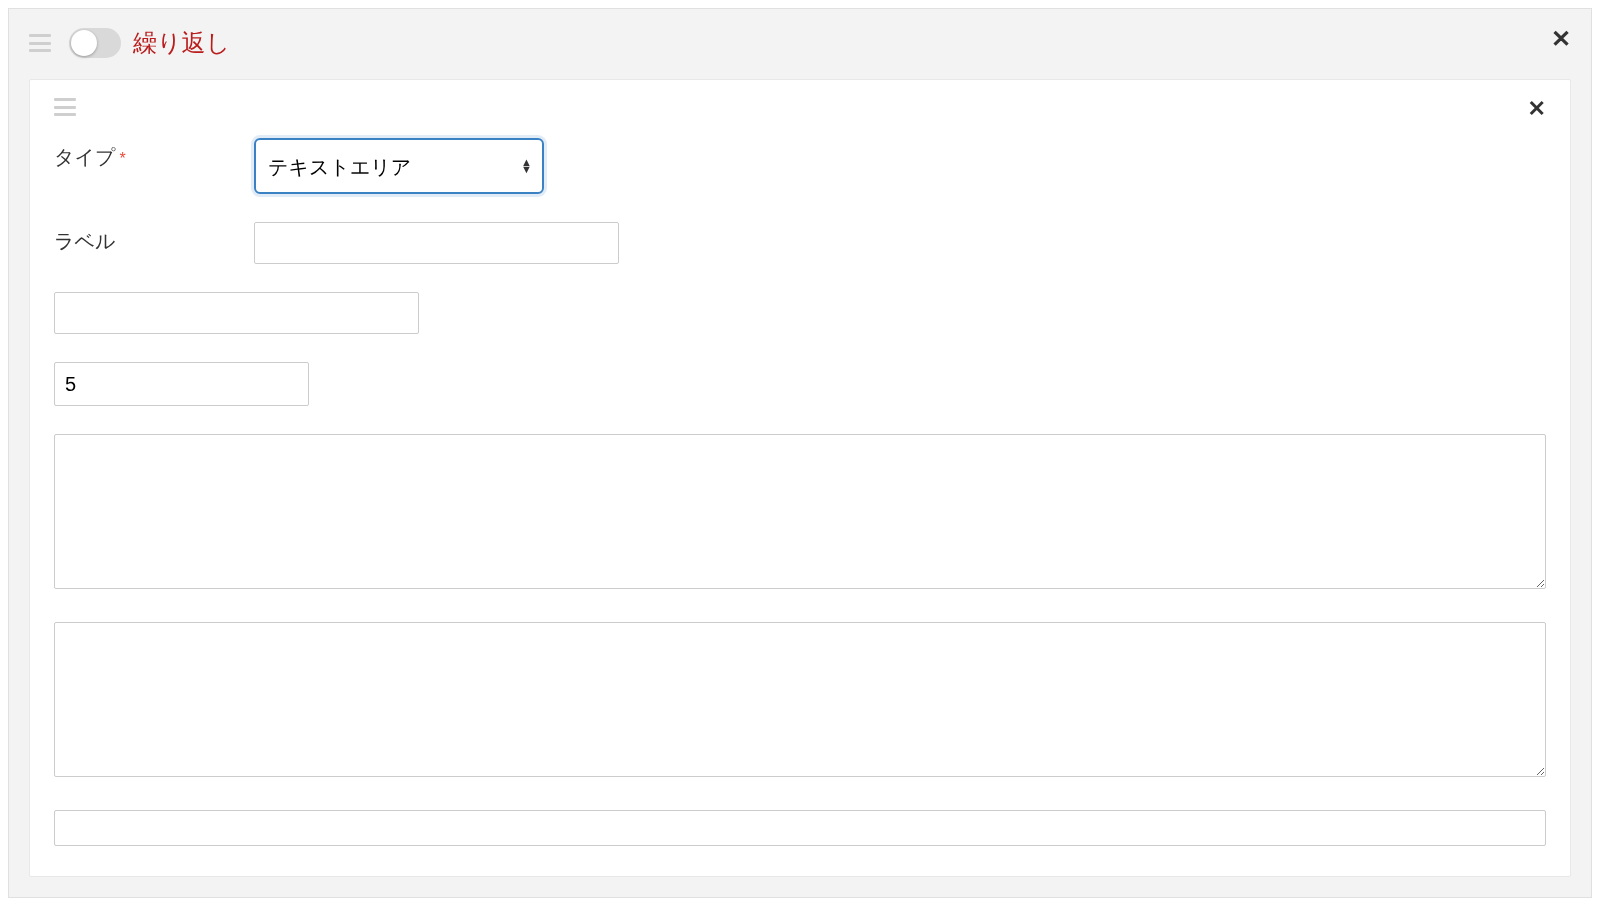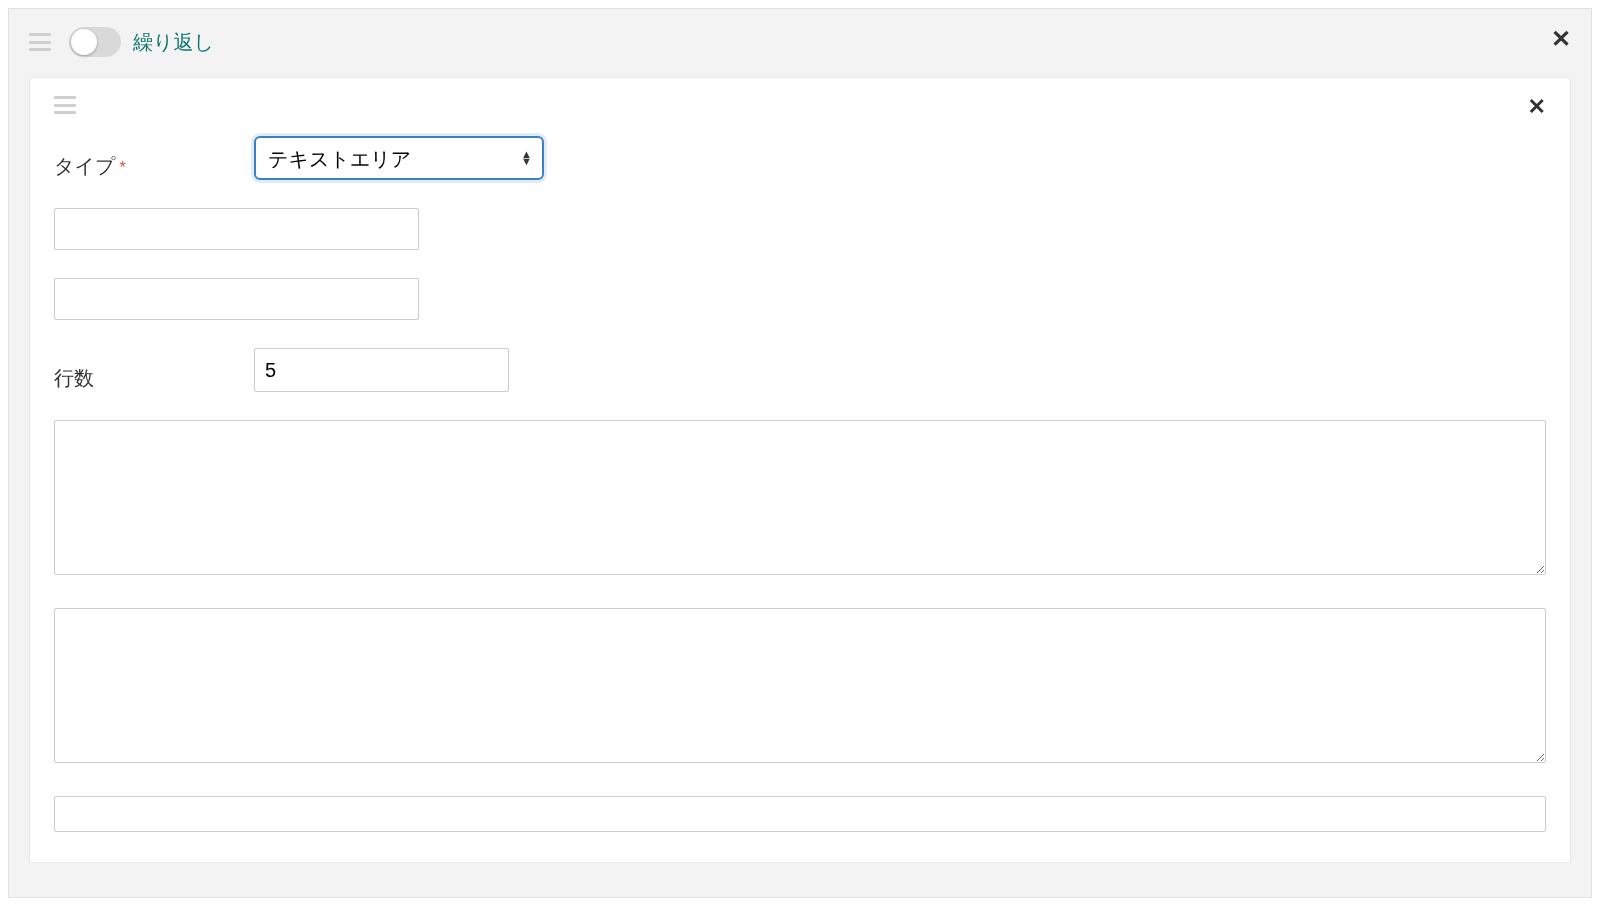--- a/index.html
+++ b/index.html
@@ -51,22 +51,22 @@
     position: absolute;
     top: 2px;
     left: 2px;
     width: 26px;
     height: 26px;
     background: #fff;
     border-radius: 50%;
     box-shadow: 0 1px 3px rgba(0,0,0,0.3);
   }
   .toggle-label {
-    font-size: 20px;
-    color: #0f766e;
+    font-size: 24px;
+    color: #b91c1c;
   }
   .close-btn {
     position: absolute;
     right: 20px;
     top: 18px;
     font-size: 24px;
     font-weight: bold;
     color: #333;
     cursor: pointer;
     line-height: 1;
@@ -90,21 +90,21 @@
     right: 0;
     top: 0;
     font-size: 22px;
     font-weight: bold;
     color: #333;
     cursor: pointer;
     line-height: 1;
   }
   .form-row {
     display: flex;
-    align-items: flex-end;
+    align-items: flex-start;
     margin-bottom: 28px;
   }
   .form-row:last-child { margin-bottom: 0; }
   .form-label {
     width: 200px;
     flex-shrink: 0;
     font-size: 20px;
     color: #333;
     padding-top: 6px;
   }
@@ -116,21 +116,21 @@
   .form-control-cell {
     flex: 1;
   }
   .select-wrap {
     position: relative;
     display: inline-block;
     width: 290px;
   }
   select.type-select {
     width: 100%;
-    height: 44px;
+    height: 56px;
     padding: 8px 36px 6px 12px;
     font-size: 20px;
     border: 2px solid #3b82c4;
     border-radius: 6px;
     background: #fff;
     appearance: none;
     -webkit-appearance: none;
     box-shadow: 0 0 0 3px rgba(59,130,196,0.15);
     outline: none;
   }
@@ -224,33 +224,33 @@
           </select>
           <div class="select-arrows">
             <span>▲</span>
               <span>▼</span>
           </div>
         </div>
       </div>
     </div>
 
     <div class="form-row">
+      <div class="form-label">ラベル</div>
       <div class="form-control-cell">
         <input type="text" class="text-input" value="" style="">
       </div>
     </div>
 
     <div class="form-row">
       <div class="form-control-cell">
         <input type="text" class="text-input" value="" style="">
       </div>
     </div>
 
     <div class="form-row">
-      <div class="form-label">行数</div>
       <div class="form-control-cell">
         <input type="text" class="num-input" value="5" style="">
       </div>
     </div>
 
     <div class="form-row">
       <div class="form-control-cell">
         <textarea class="big-textarea" style=""></textarea>
       </div>
     </div>

